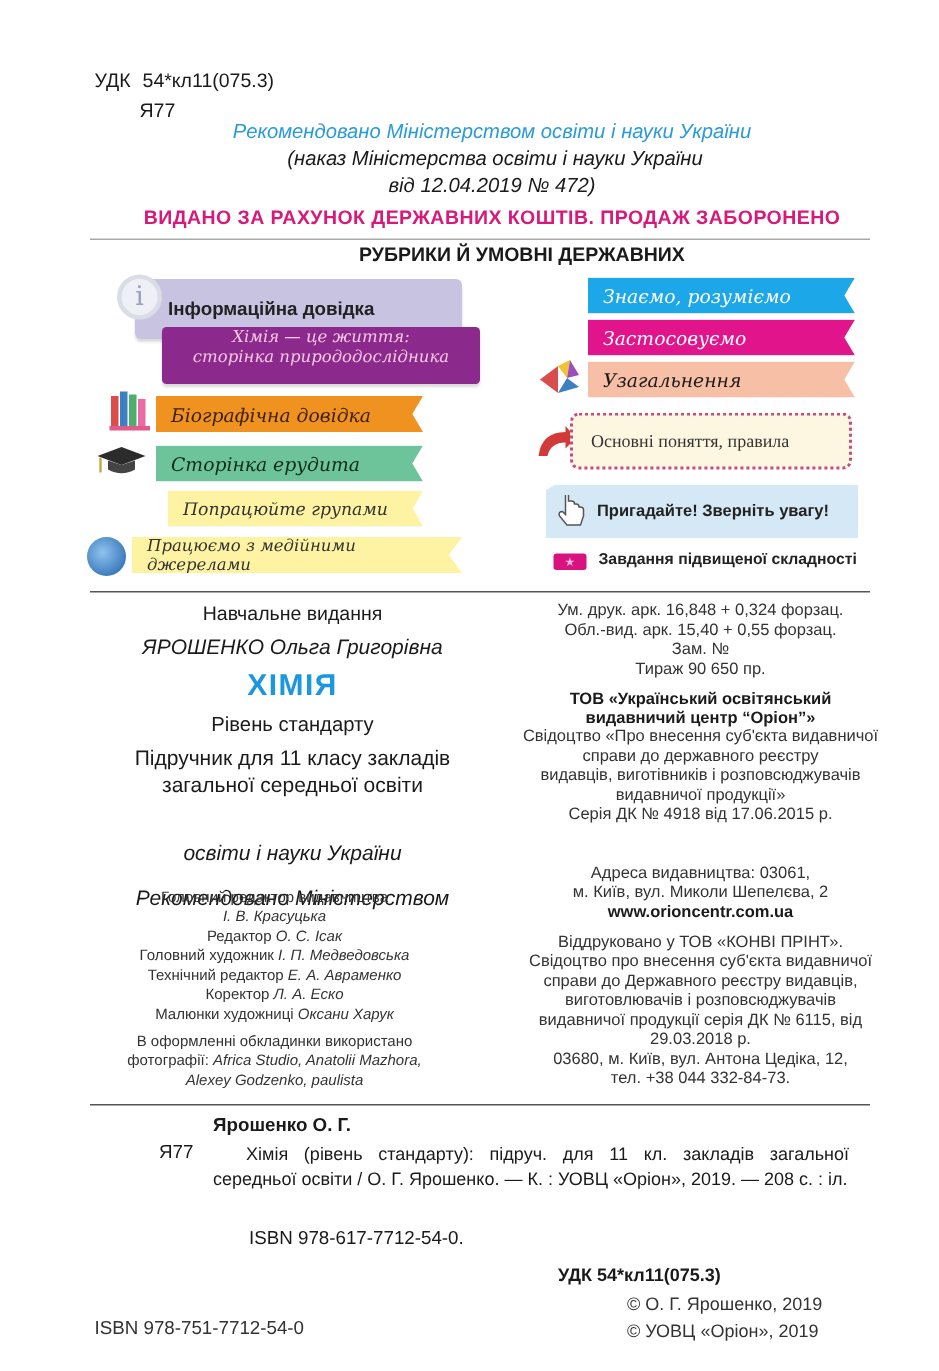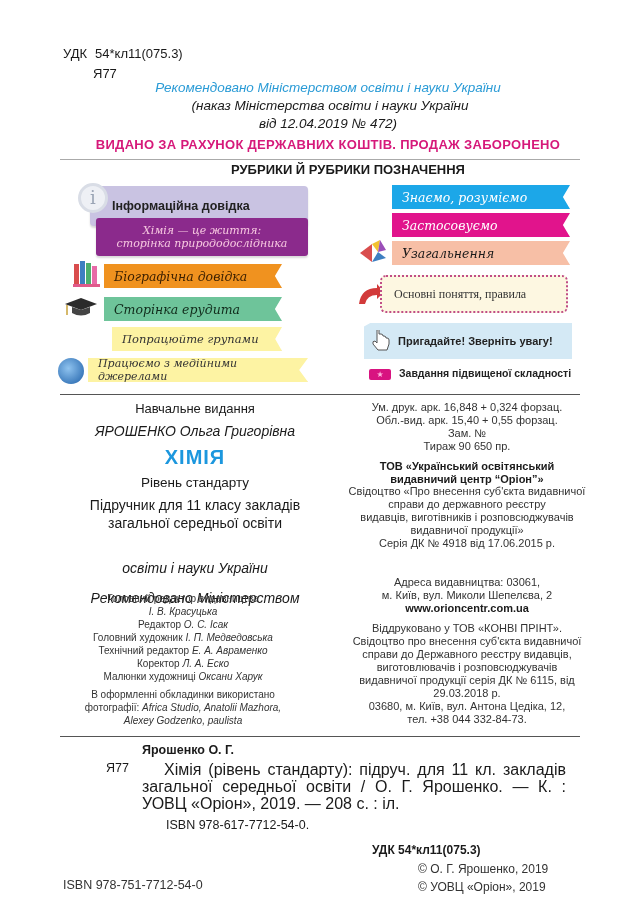--- a/index.html
+++ b/index.html
@@ -20,21 +20,21 @@
   #hr-1 { left: 60px; width: 520px; top: 159px; background: #aaa; }
 
   #rubrics-title { left: 0; width: 626px; top: 162px; font-size: 13px; font-weight: bold; text-align: center; padding-left: 70px; }
 
   
   .ribbon { position: absolute; height: 24px; display: flex; align-items: center; padding-left: 10px;
             font-family: "DejaVu Serif", serif; font-style: italic; font-size: 12.5px;
             clip-path: polygon(0 0, 100% 0, 96% 50%, 100% 100%, 0 100%); box-shadow: 0 2px 2px rgba(0,0,0,0.15); }
   #rb-info { left: 90px; top: 186px; width: 218px; height: 40px; background: #c9c3e2; color: #222; font-family: "Liberation Sans", sans-serif; font-style: normal; font-weight: bold; font-size: 12.5px; padding-left: 22px; clip-path: none; border-radius: 4px; }
   #ic-info { left: 78px; top: 183px; width: 30px; height: 30px; border-radius: 50%; background: #eef0f5; border: 3px solid #d9dde6; color: #9aa4b5; font-family: "DejaVu Serif", serif; font-size: 18px; text-align: center; line-height: 24px; }
-  #rb-life { left: 96px; top: 218px; width: 212px; height: 38px; background: #8b2a8c; color: #f7c8e0; font-size: 11px; line-height: 13px; flex-direction: column; justify-content: center; align-items: center; padding: 0; clip-path: none; border-radius: 3px; }
+  #rb-life { left: 108px; top: 218px; width: 212px; height: 38px; background: #8b2a8c; color: #f7c8e0; font-size: 11px; line-height: 13px; flex-direction: column; justify-content: flex-start; align-items: center; padding: 0; clip-path: none; border-radius: 3px; }
   #rb-bio { left: 104px; top: 264px; width: 178px; background: #f0921f; color: #3a1f00; }
   #rb-erud { left: 104px; top: 297px; width: 178px; background: #6ec49a; color: #102a1a; }
   #rb-group { left: 112px; top: 327px; width: 170px; background: #fdf3a3; color: #333; font-size: 11.5px; }
   #rb-media { left: 88px; top: 358px; width: 220px; background: #fdf3a3; color: #333; font-size: 11px; }
 
   #ic-books { left: 72px; top: 258px; width: 30px; height: 30px; }
   #ic-cap { left: 63px; top: 296px; width: 36px; height: 22px; }
   #ic-globe { left: 58px; top: 358px; width: 26px; height: 26px; border-radius: 50%; background: radial-gradient(circle at 40% 40%, #8fc3ef, #1d5fa8); }
 
   #rb-know { left: 392px; top: 185px; width: 178px; background: #1ca7e8; color: #ffffff; }
@@ -74,41 +74,41 @@
   #r-cert { top: 485px; }
   #r-addr { top: 576px; }
   #r-url { font-weight: bold; color: #1a1a1a; }
   #r-print { top: 622px; }
 
   #hr-3 { left: 60px; width: 520px; top: 736px; background: #555; }
 
   
   #bib-author { left: 142px; top: 743px; font-size: 12.5px; font-weight: bold; }
   #bib-cutter { left: 106px; top: 761px; font-size: 12.5px; }
-  #bib-text { left: 142px; top: 761px; width: 424px; font-size: 16px; line-height: 17px; text-align: justify; text-indent: 22px; }
+  #bib-text { left: 142px; top: 761px; width: 424px; font-size: 12px; line-height: 17px; text-align: justify; text-indent: 22px; }
   #bib-isbn { left: 166px; top: 818px; font-size: 12.5px; }
   #udk-bottom { left: 372px; top: 843px; font-size: 12px; font-weight: bold; }
   #copy-1 { left: 418px; top: 862px; font-size: 12px; color: #333; }
   #copy-2 { left: 418px; top: 880px; font-size: 12px; color: #333; }
   #isbn-bottom { left: 63px; top: 878px; font-size: 12.5px; color: #333; }
 </style>
 </head>
 <body>
 
 <div id="udk-top" class="abs">
   <span>УДК</span><span class="code">54*кл11(075.3)</span>
   <span class="cutter">Я77</span>
 </div>
 <div id="rec-line" class="abs">Рекомендовано Міністерством освіти і науки України</div>
 <div id="order-1" class="abs">(наказ Міністерства освіти і науки України</div>
 <div id="order-2" class="abs">від 12.04.2019 № 472)</div>
 <div id="state-funds" class="abs">ВИДАНО ЗА РАХУНОК ДЕРЖАВНИХ КОШТІВ. ПРОДАЖ ЗАБОРОНЕНО</div>
 <div id="hr-1" class="hr"></div>
 
-<div id="rubrics-title" class="abs">РУБРИКИ Й РУБРИКИ ПОЗНАЧЕННЯ</div>
+<div id="rubrics-title" class="abs">РУБРИКИ Й УМОВНІ ДЕРЖАВНИХ</div>
 
 <div id="rb-info" class="ribbon">
   <span>Інформаційна довідка</span>
 </div>
 <div id="ic-info" class="abs">i</div>
 
 <div id="rb-life" class="ribbon">
   <span>Хімія — це життя:</span>
   <span>сторінка природодослідника</span>
 </div>

